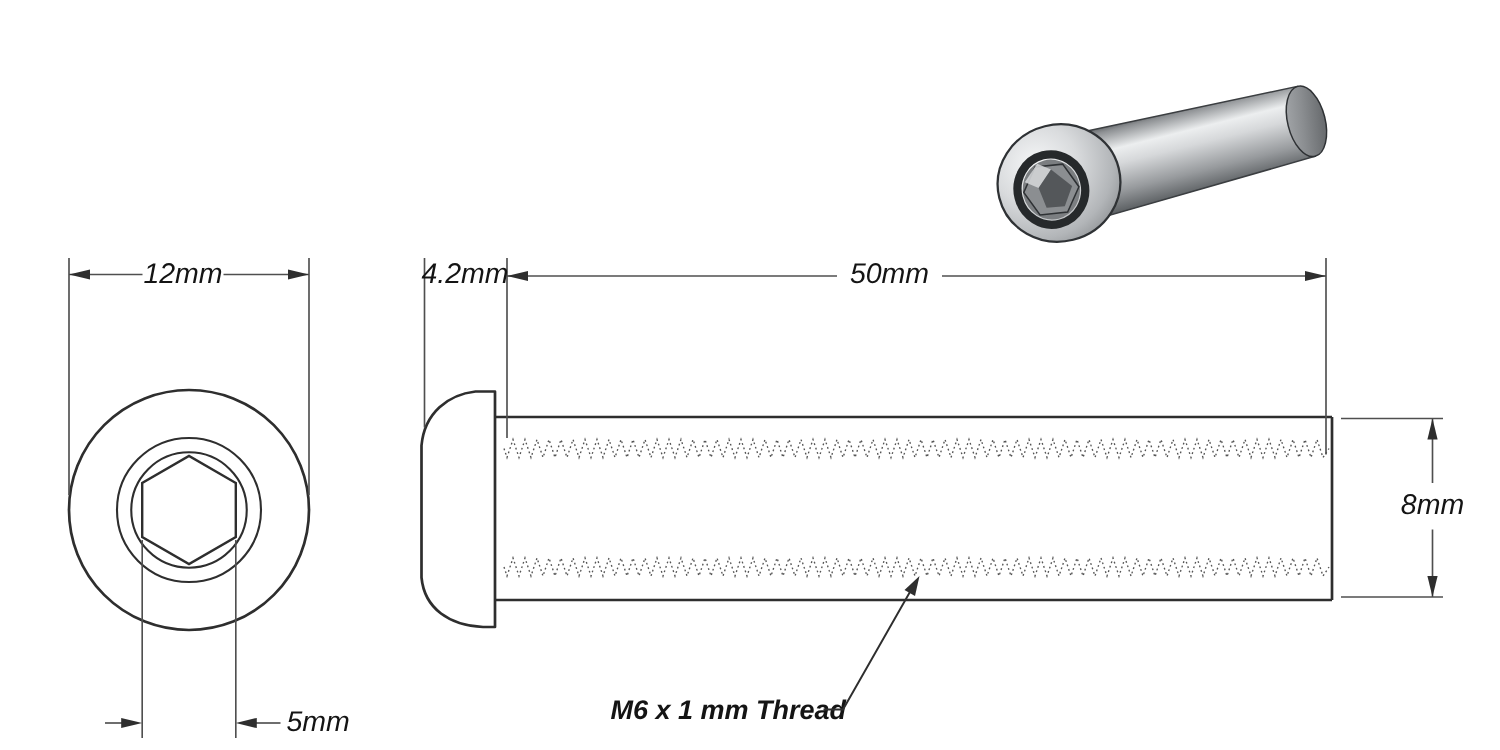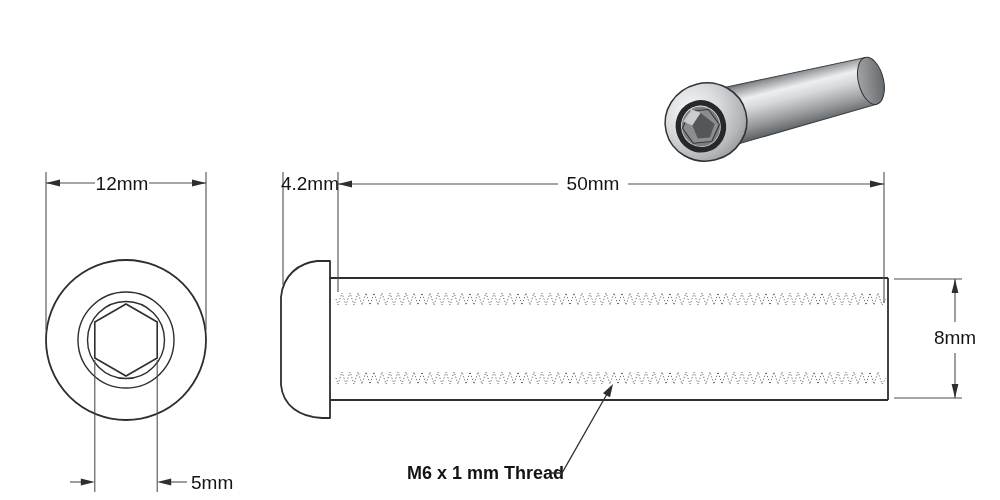--- a/index.html
+++ b/index.html
@@ -4,21 +4,21 @@
 <style>
   html, body {
     margin: 0;
     padding: 0;
     background: var(--background, #ffffff);
     width: 1000px;
     height: 500px;
     overflow: hidden;
     font-family: "Liberation Sans", sans-serif;
   }
-  .stage { position: relative; width: 1000px; height: 500px; background: var(--background, #ffffff); }
+  .stage { position: relative; width: 1000px; height: 500px; background: var(--background, #ffffff); font-style: italic; }
   svg { display: block; }
 
   .outline      { fill: none; stroke: var(--line, #2e2e2e); stroke-width: 1.8; stroke-linejoin: round; }
   .outline-fill { fill: #ffffff; stroke: var(--line, #2e2e2e); stroke-width: 1.8; stroke-linejoin: round; }
   .circle-mid   { fill: none; stroke: var(--line, #2e2e2e); stroke-width: 1.4; }
   .hexline      { fill: none; stroke: var(--line, #2e2e2e); stroke-width: 1.6; stroke-linejoin: miter; }
   .dim          { fill: none; stroke: var(--dim-line, #4f4f4f); stroke-width: 1.1; }
   .arrow        { fill: var(--line, #2e2e2e); stroke: none; }
   .zig          { fill: none; stroke: #555555; stroke-width: 0.9; stroke-dasharray: 1.2 1.9; }
   .leader       { fill: none; stroke: var(--line, #2e2e2e); stroke-width: 1.3; }

